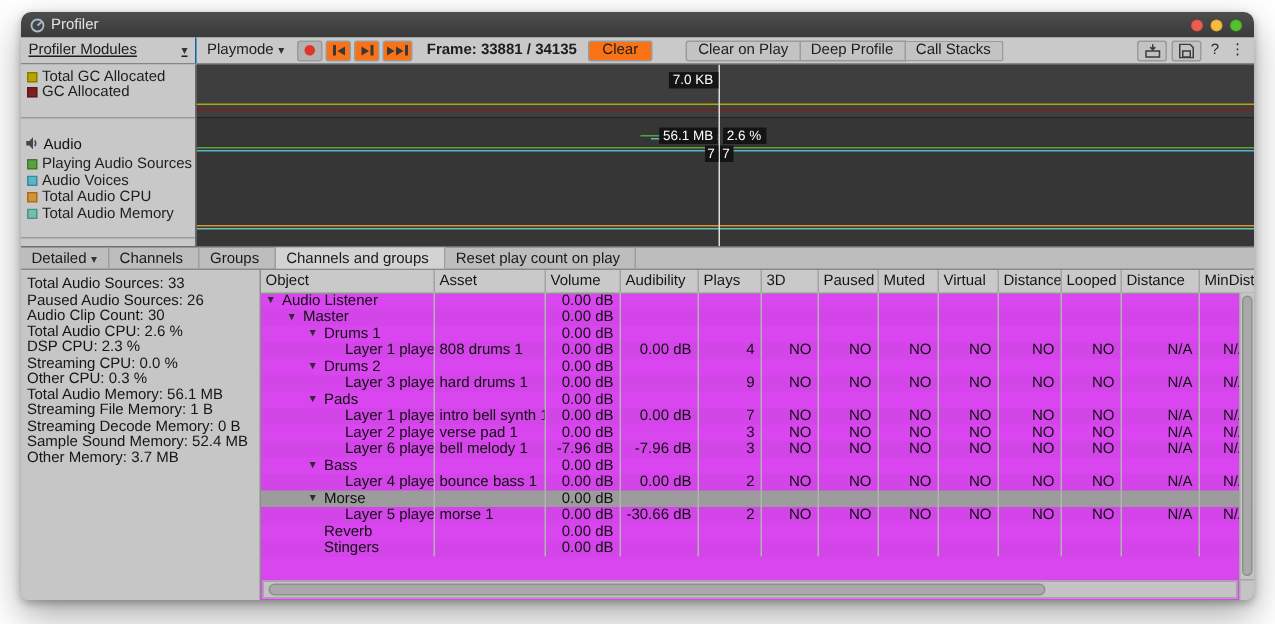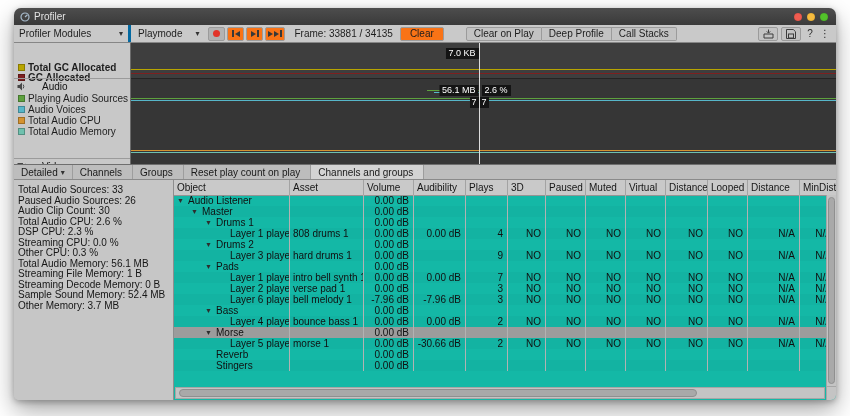--- a/index.html
+++ b/index.html
@@ -10,49 +10,49 @@
           box-shadow:0 10px 24px rgba(0,0,0,.35),0 2px 6px rgba(0,0,0,.28);}
   
   .titlebar{flex:0 0 17px;background:linear-gradient(#4d4d4d,#3a3a3a);display:flex;align-items:center;
             gap:4px;padding:0 8px 0 6px;color:#e2e2e2;font-size:10px;}
   .traffic{margin-left:auto;display:flex;gap:5px;align-items:center;}
   .light{width:8px;height:8px;border-radius:50%;box-shadow:inset 0 0 1px rgba(0,0,0,.4);}
   
   .toolbar{flex:0 0 18px;background:#c9c9c9;border-bottom:1px solid #868686;display:flex;
            align-items:center;font-size:10px;color:#1d1d1d;box-sizing:border-box;}
   .tb-dd{height:100%;display:flex;align-items:center;box-sizing:border-box;}
-  .dd-modules{flex:0 0 117px;width:117px;padding:0 5px;border-right:3px solid #0369a1;}
+  .dd-modules{flex:0 0 117px;width:117px;padding:0 5px;border-right:1px solid #0369a1;text-decoration:underline;}
   .dd-modules .chev{margin-left:auto;}
-  .dd-playmode{padding:0 7px;gap:13px;}
+  .dd-playmode{padding:0 7px;gap:3px;}
   .chev{font-size:8px;color:#333;}
   .tb-btn{height:14px;min-width:17px;box-sizing:border-box;border:1px solid #9b9b9b;border-radius:2px;
           background:#f97316;display:flex;align-items:center;justify-content:center;margin-left:2px;gap:1px;padding:0 2px;}
   .tb-btn.record{background:#b3b3b3;}
   .rec-dot{width:7px;height:7px;border-radius:50%;background:#e2342a;}
   .tri-l{width:0;height:0;border-top:3.5px solid transparent;border-bottom:3.5px solid transparent;border-right:5px solid #383838;}
   .tri-r{width:0;height:0;border-top:3.5px solid transparent;border-bottom:3.5px solid transparent;border-left:5px solid #383838;}
   .vbar{width:2px;height:7px;background:#383838;}
-  .frame-label{margin-left:9px;white-space:nowrap;}
+  .frame-label{margin-left:9px;white-space:nowrap;font-weight:bold;}
   .clear-btn{margin-left:7px;padding:0 9px;}
   .toggle-group{margin-left:22px;display:flex;height:14px;}
   .tg-btn{border:1px solid #9b9b9b;border-left:none;background:#c3c3c3;display:flex;align-items:center;padding:0 7px;}
   .tg-btn:first-child{border-left:1px solid #9b9b9b;border-radius:2px 0 0 2px;}
   .tg-btn:last-child{border-radius:0 2px 2px 0;}
   .tb-right{margin-left:auto;display:flex;align-items:center;gap:3px;padding-right:5px;}
   .icon-btn{width:20px;height:14px;border:1px solid #9b9b9b;border-radius:2px;background:#c3c3c3;
             display:flex;align-items:center;justify-content:center;box-sizing:border-box;}
   .txt-icon{width:12px;text-align:center;color:#2b2b2b;font-size:10px;}
   
   .main{flex:0 0 121px;display:flex;min-height:0;}
   .modules{flex:0 0 117px;background:#c8c8c8;border-right:1px solid #6b6b6b;position:relative;
            overflow:hidden;font-size:10px;color:#1e1e1e;box-sizing:border-box;}
   .mod-row{display:flex;align-items:center;gap:3px;height:10px;padding-left:4px;white-space:nowrap;}
-  .mod-header{display:flex;align-items:center;gap:16px;height:12px;padding-left:3px;color:#111;white-space:nowrap;}
+  .mod-header{display:flex;align-items:flex-start;gap:3px;height:12px;padding-left:3px;color:#111;white-space:nowrap;margin-top:11px;}
   .swatch{width:7px;height:7px;flex:0 0 7px;box-shadow:inset 0 0 0 1px rgba(0,0,0,.25);}
-  .mem-sec{position:absolute;top:19px;left:0;right:0;font-weight:bold;}
+  .mem-sec{position:absolute;top:3px;left:0;right:0;}
   .sec-div{position:absolute;left:0;right:0;border-top:1px solid #9b9b9b;}
   .div-1{top:35px;} .div-2{top:115px;}
   .audio-sec{position:absolute;top:37px;left:0;right:0;}
   .audio-sec .mod-row{margin-top:1px;}
   .video-sec{position:absolute;top:117px;left:0;right:0;}
   .chart{flex:1 1 auto;position:relative;background:#383838;overflow:hidden;}
   .band-mem{position:absolute;top:0;left:0;right:0;height:35px;background:#3e3e3e;}
   .band-div{position:absolute;top:35px;left:0;right:0;height:1px;background:#242424;}
   .band-audio{position:absolute;top:36px;left:0;right:0;bottom:0;background:#363636;}
   .trace{position:absolute;left:0;right:0;height:1px;}
@@ -75,21 +75,21 @@
   
   .tabbar{flex:0 0 16px;background:#bdbdbd;border-top:1px solid #6e6e6e;border-bottom:1px solid #8a8a8a;
           display:flex;align-items:stretch;font-size:10px;color:#1a1a1a;box-sizing:border-box;}
   .tab{display:flex;align-items:center;gap:3px;padding:0 7px;border-right:1px solid #9d9d9d;white-space:nowrap;}
   .tab.active{background:#d3d3d3;}
   .tab-arrow{font-size:8px;color:#333;}
   
   .bottom{flex:1 1 auto;display:flex;min-height:0;}
   .stats{flex:0 0 160px;background:#c6c6c6;border-right:1px solid #8e8e8e;box-sizing:border-box;
          padding:5px 0 0 4px;font-size:10px;line-height:10.5px;color:#161616;overflow:hidden;white-space:nowrap;}
-  .tablewrap{flex:1 1 auto;position:relative;background:#14b8a6;overflow:hidden;}
+  .tablewrap{flex:1 1 auto;position:relative;background:#d946ef;overflow:hidden;}
   .thead{display:flex;height:15px;line-height:15px;background:#c9c9c9;border-bottom:1px solid #949494;
          font-size:10px;color:#161616;}
   .hcell{box-sizing:border-box;padding-left:3px;border-right:1px solid #a3a3a3;overflow:hidden;
          white-space:nowrap;flex:0 0 auto;}
   .w-object{width:116px}.w-asset{width:74px}.w-volume{width:50px}.w-aud{width:52px}.w-plays{width:42px}
   .w-3d{width:38px}.w-paused{width:40px}.w-muted{width:40px}.w-virtual{width:40px}.w-oneshot{width:42px}
   .w-looped{width:40px}.w-distance{width:52px}
   .w-mindist{flex:1 1 auto;border-right:none;}
   .tbody{position:absolute;top:15px;left:0;right:0;bottom:14px;overflow:hidden;font-size:10px;color:#101010;}
   .trow{display:flex;height:11px;line-height:11px;}
@@ -287,27 +287,27 @@
         <div class="tab">
           <span>Channels</span>
           <span class="tab-arrow"></span>
         </div>
 
         <div class="tab">
           <span>Groups</span>
           <span class="tab-arrow"></span>
         </div>
 
+        <div class="tab active">
+          <span>Channels and groups</span>
+          <span class="tab-arrow"></span>
+        </div>
+
         <div class="tab">
           <span>Reset play count on play</span>
-          <span class="tab-arrow"></span>
-        </div>
-
-        <div class="tab active">
-          <span>Channels and groups</span>
           <span class="tab-arrow"></span>
         </div>
 
     </div>
 
     <div class="bottom">
       <div class="stats">
 
           <div class="stat-line">Total Audio Sources: 33</div>
 

